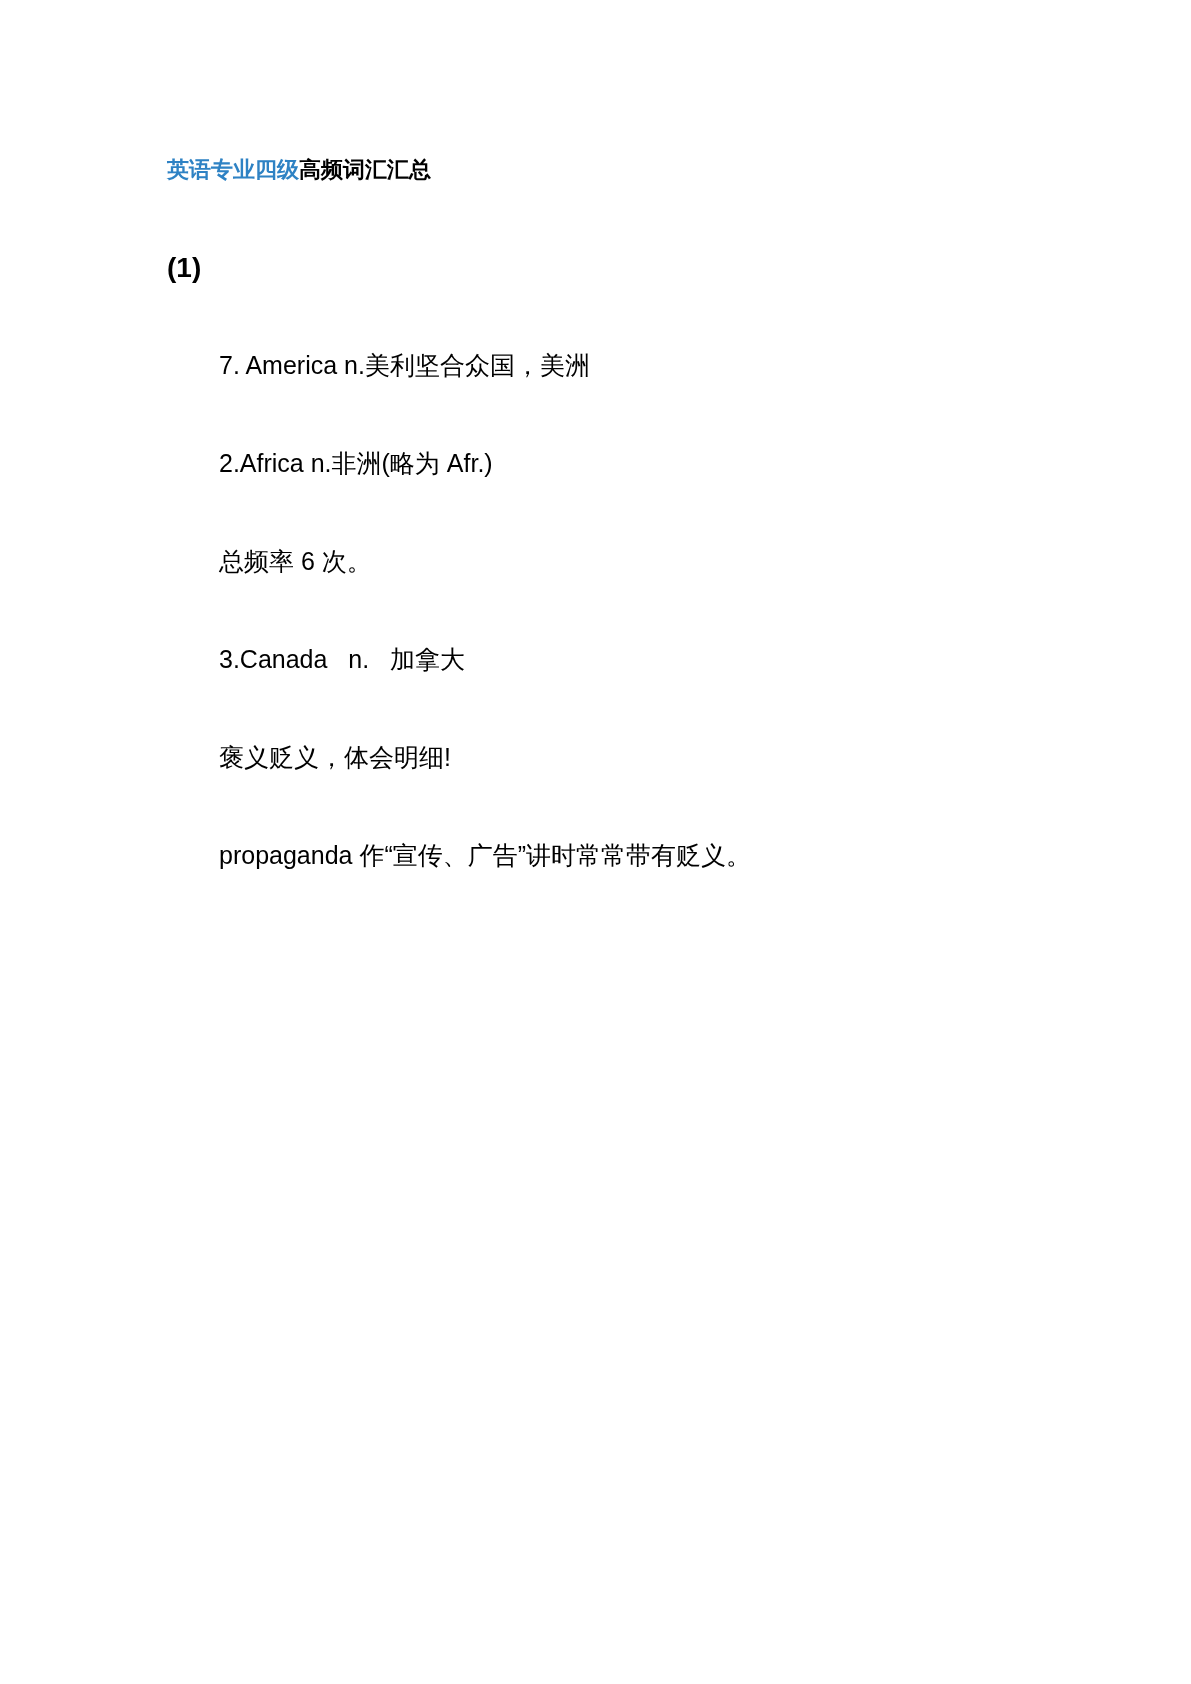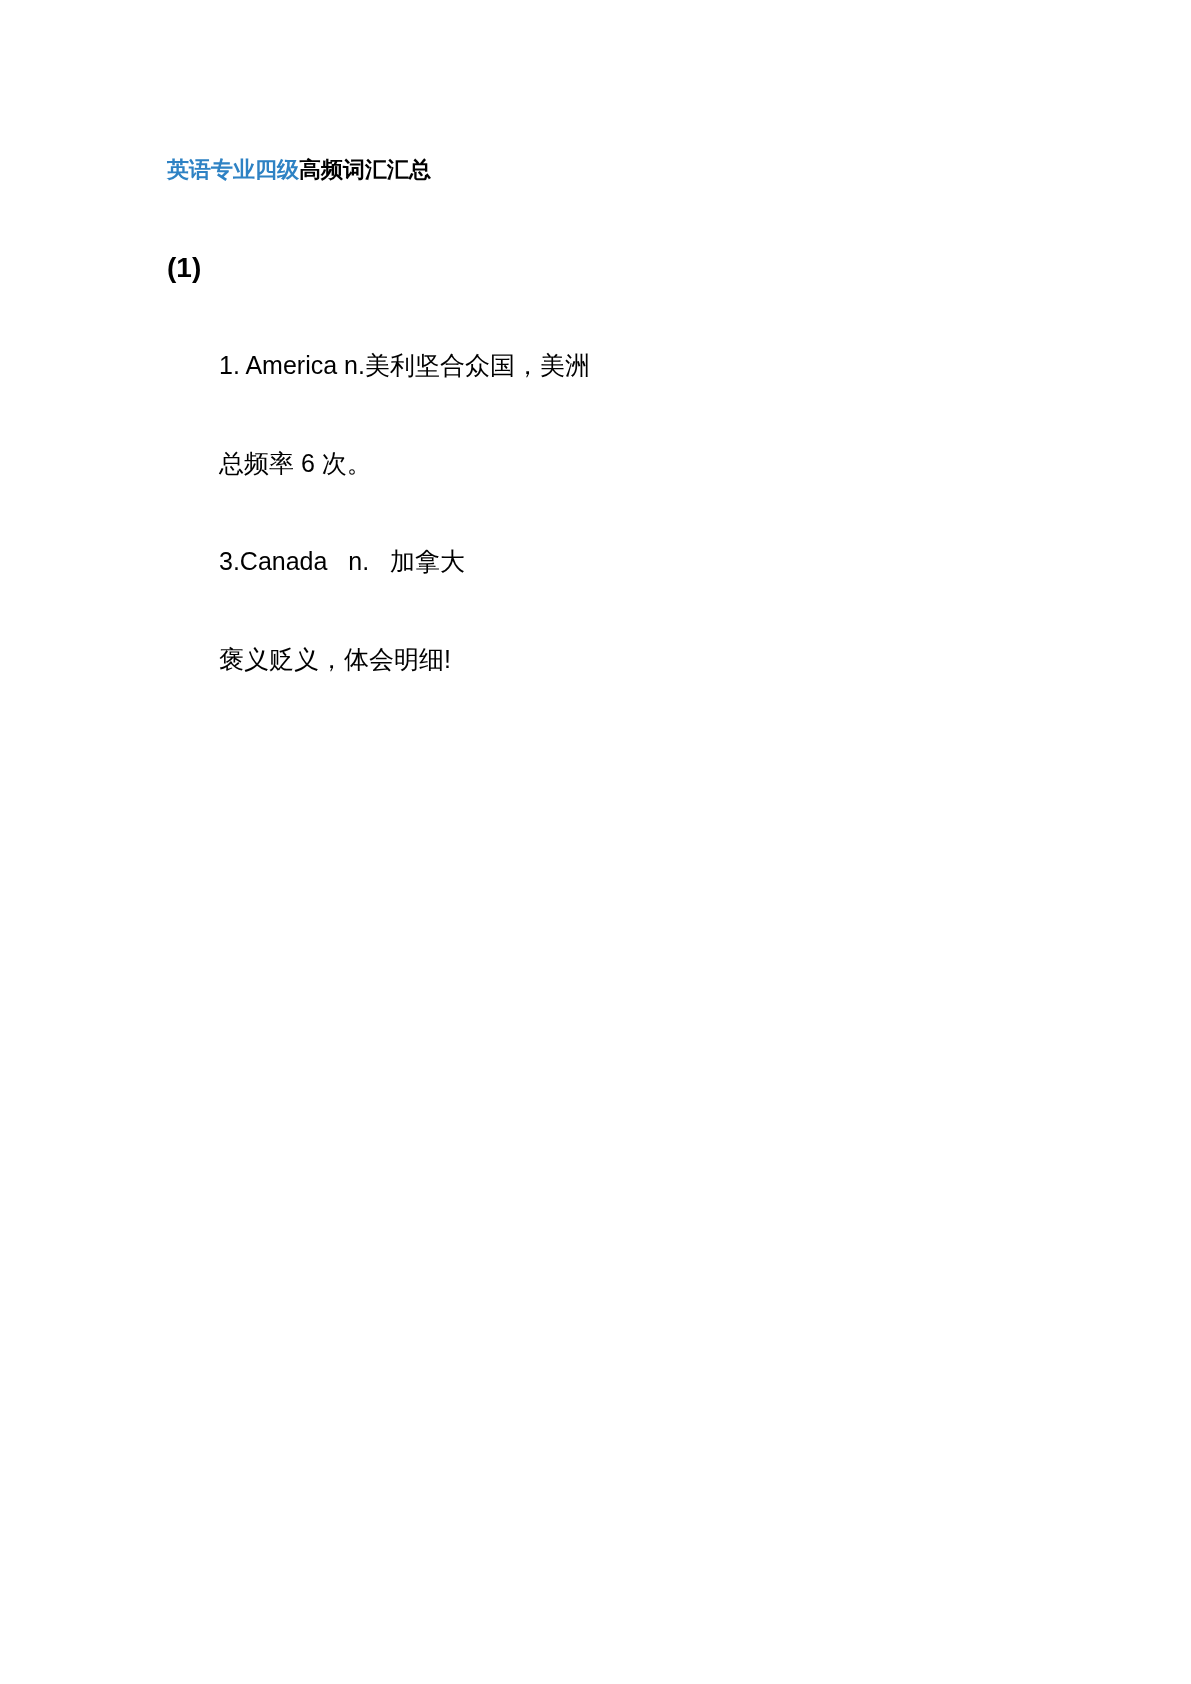--- a/index.html
+++ b/index.html
@@ -46,27 +46,29 @@
 </style>
 </head>
 <body>
 
 <div class="page">
 
   <h1 class="doc-title"><span class="hl" style="color: rgb(46, 130, 196);">英语专业四级</span><span>高频词汇汇总</span></h1>
 
   <div class="section-label">(1)</div>
 
-  <p class="para">1. America n.美利坚合众国，美洲</p>
+  <p class="para">7. America n.美利坚合众国，美洲</p>
 
 
+  <p class="para">2.Africa n.非洲(略为 Afr.)</p>
 
   <p class="para">总频率 6 次。</p>
 
   <p class="para">3.Canada   n.   加拿大</p>
 
 
   <p class="para">褒义贬义，体会明细!</p>
 
+  <p class="para">propaganda 作“宣传、广告”讲时常常带有贬义。</p>
 
 
 
 </div>
 
 </body></html>

